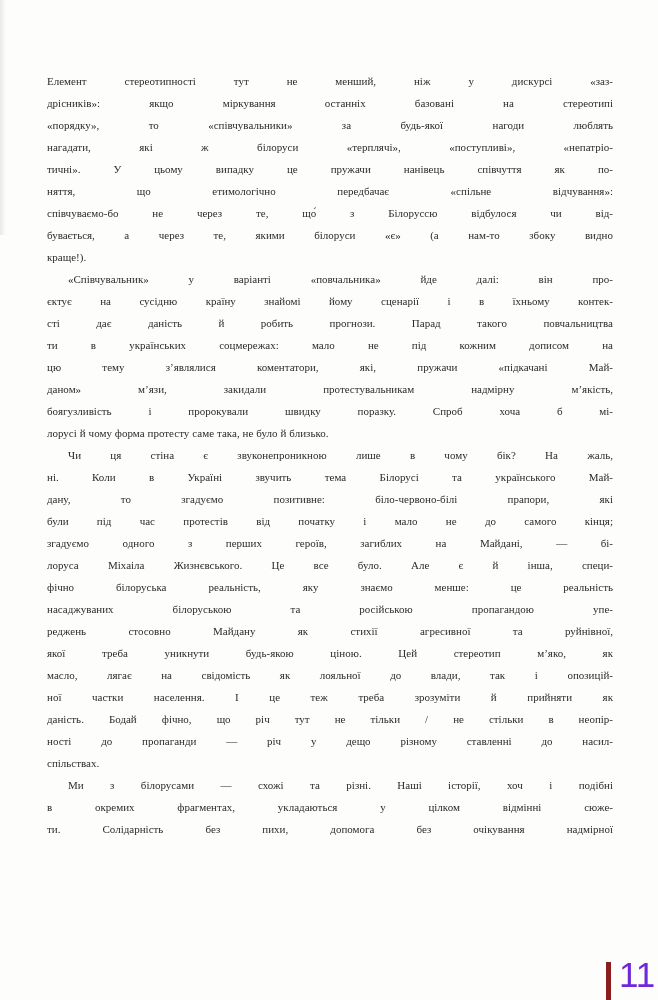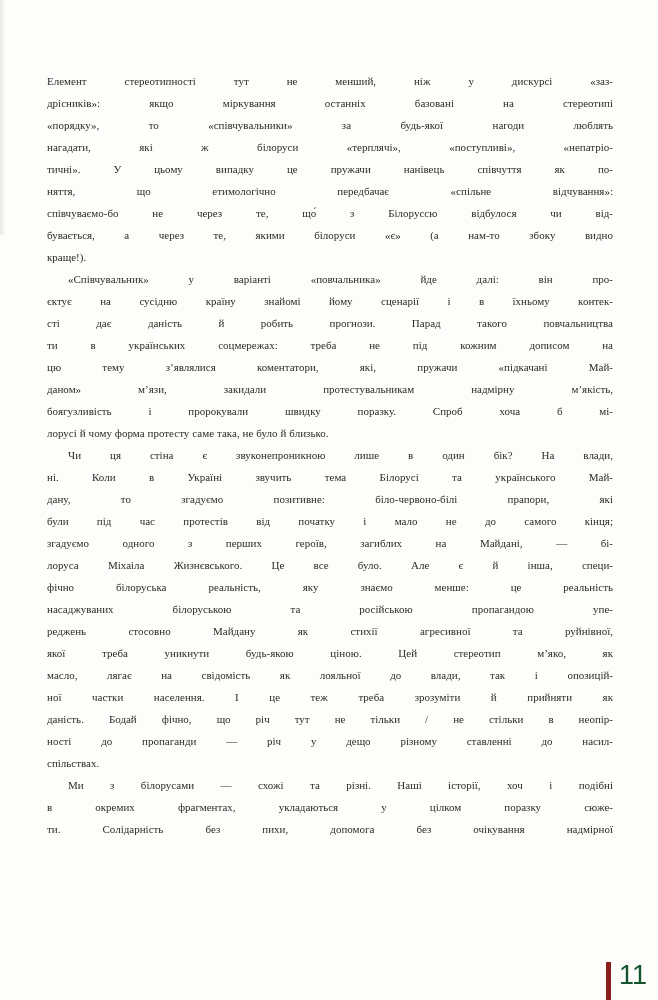--- a/index.html
+++ b/index.html
@@ -38,23 +38,23 @@
   .line.indent { text-indent: 21px; }
   .folio-bar {
     position: absolute;
     left: 606px; top: 962px;
     width: 5px; height: 38px;
   }
   .folio-num {
     position: absolute;
     left: 619px; top: 961px;
     font-family: "Liberation Sans", "DejaVu Sans", sans-serif;
-    font-size: 27px;
+    font-size: 35px;
     line-height: 28px;
-    color: #14532d;
+    color: #6d28d9;
   }
 </style>
 </head>
 <body>
 
 <div class="page">
   <div class="edge-shadow"></div>
 
   <div class="body-text" style="color: rgb(46, 44, 41);">
       <div class="para">
@@ -65,45 +65,45 @@
         <div class="line">тичні». У цьому випадку це пружачи нанівець співчуття як по-</div>
         <div class="line">няття, що етимологічно передбачає «спільне відчування»:</div>
         <div class="line">співчуваємо-бо не через те, що́ з Білоруссю відбулося чи від-</div>
         <div class="line">бувається, а через те, якими білоруси «є» (а нам-то збоку видно</div>
         <div class="line end">краще!).</div>
       </div>
       <div class="para">
         <div class="line indent">«Співчувальник» у варіанті «повчальника» йде далі: він про-</div>
         <div class="line">єктує на сусідню країну знайомі йому сценарії і в їхньому контек-</div>
         <div class="line">сті дає даність й робить прогнози. Парад такого повчальництва</div>
-        <div class="line">ти в українських соцмережах: треба не під кожним дописом на</div>
+        <div class="line">ти в українських соцмережах: мало не під кожним дописом на</div>
         <div class="line">цю тему з’являлися коментатори, які, пружачи «підкачані Май-</div>
         <div class="line">даном» м’язи, закидали протестувальникам надмірну м’якість,</div>
         <div class="line">боягузливість і пророкували швидку поразку. Спроб хоча б мі-</div>
         <div class="line end">лорусі й чому форма протесту саме така, не було й близько.</div>
       </div>
       <div class="para">
-        <div class="line indent">Чи ця стіна є звуконепроникною лише в один бік? На влади,</div>
+        <div class="line indent">Чи ця стіна є звуконепроникною лише в чому бік? На жаль,</div>
         <div class="line">ні. Коли в Україні звучить тема Білорусі та українського Май-</div>
         <div class="line">дану, то згадуємо позитивне: біло-червоно-білі прапори, які</div>
         <div class="line">були під час протестів від початку і мало не до самого кінця;</div>
         <div class="line">згадуємо одного з перших героїв, загиблих на Майдані, — бі-</div>
         <div class="line">лоруса Міхаіла Жизнєвського. Це все було. Але є й інша, специ-</div>
         <div class="line">фічно білоруська реальність, яку знаємо менше: це реальність</div>
         <div class="line">насаджуваних білоруською та російською пропагандою упе-</div>
         <div class="line">реджень стосовно Майдану як стихії агресивної та руйнівної,</div>
         <div class="line">якої треба уникнути будь-якою ціною. Цей стереотип м’яко, як</div>
         <div class="line">масло, лягає на свідомість як лояльної до влади, так і опозицій-</div>
         <div class="line">ної частки населення. І це теж треба зрозуміти й прийняти як</div>
         <div class="line">даність. Бодай фічно, що річ тут не тільки / не стільки в неопір-</div>
         <div class="line">ності до пропаганди — річ у дещо різному ставленні до насил-</div>
         <div class="line end">спільствах.</div>
       </div>
       <div class="para">
         <div class="line indent">Ми з білорусами — схожі та різні. Наші історії, хоч і подібні</div>
-        <div class="line">в окремих фрагментах, укладаються у цілком поразку сюже-</div>
+        <div class="line">в окремих фрагментах, укладаються у цілком відмінні сюже-</div>
         <div class="line">ти. Солідарність без пихи, допомога без очікування надмірної</div>
       </div>
     </div>
 
   <div class="folio-bar" style="background: rgb(138, 30, 30);"></div>
   <div class="folio-num">11</div>
 </div>
 
 </body></html>

